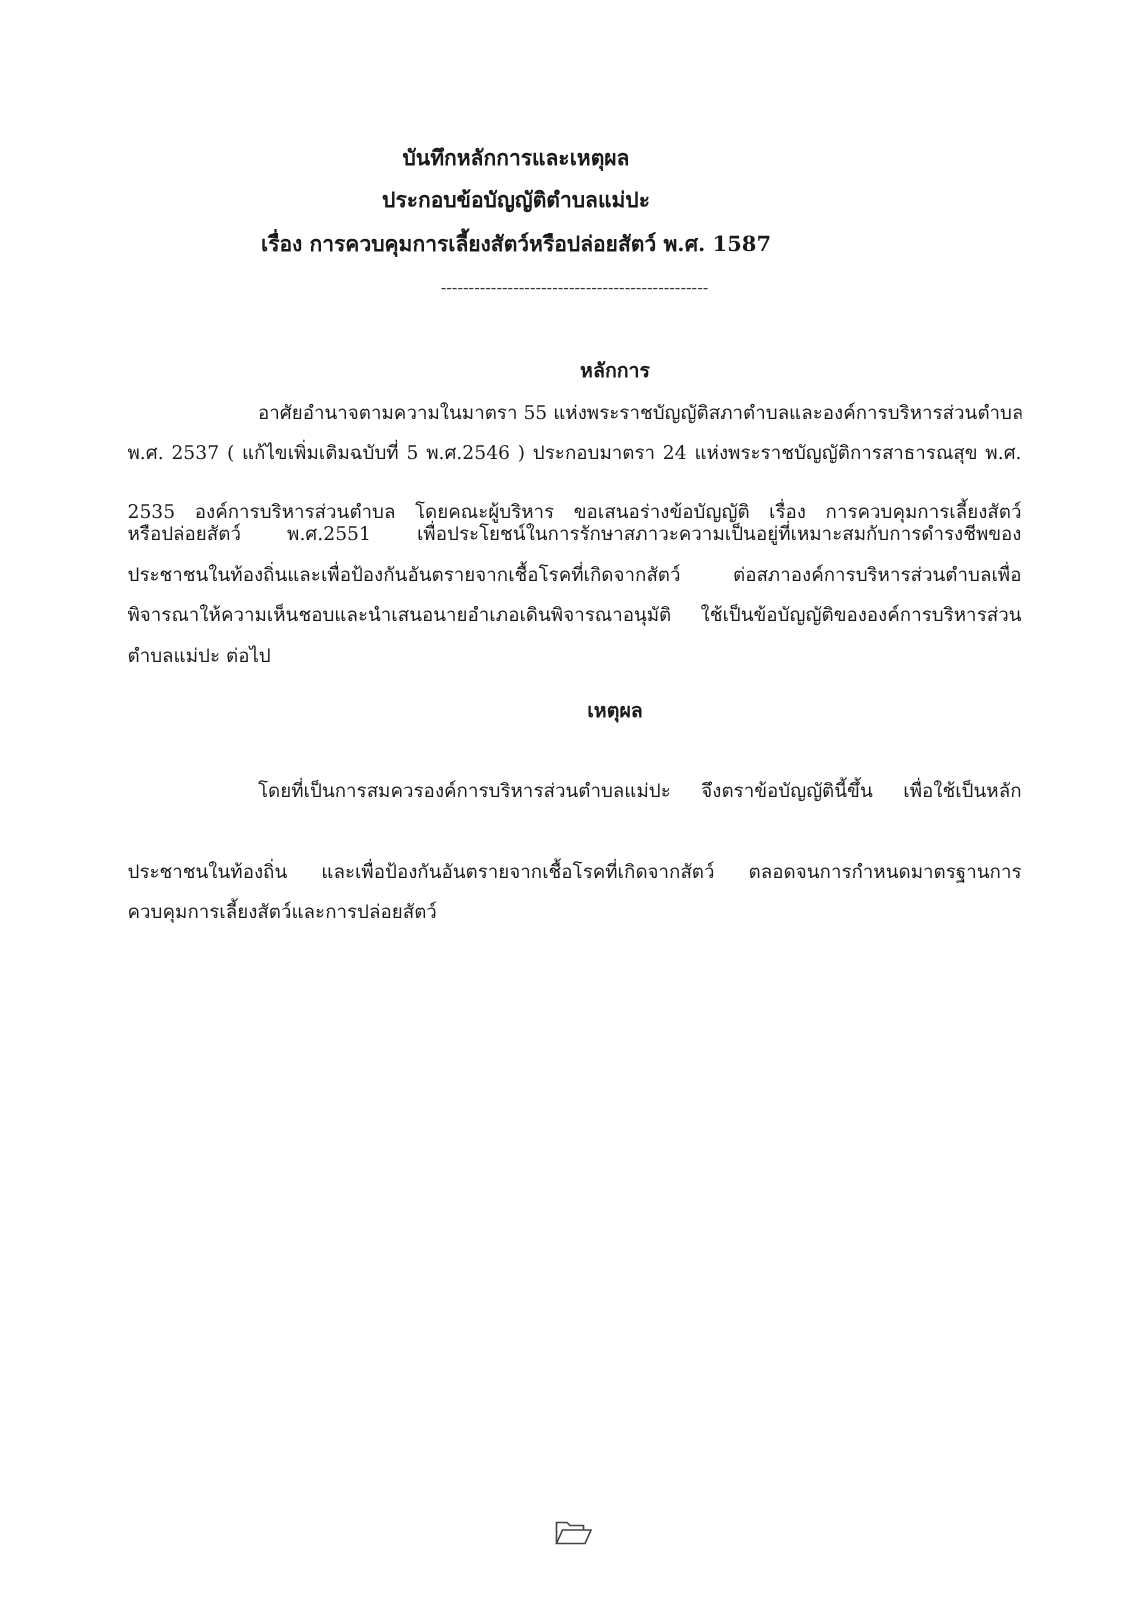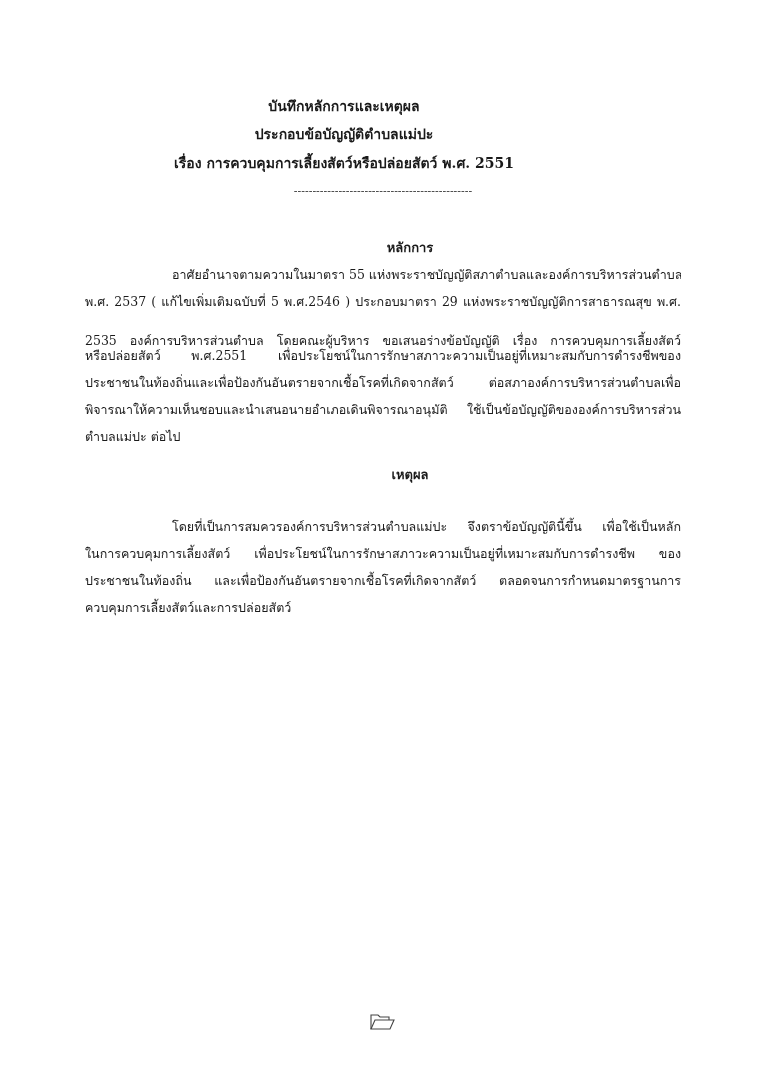--- a/index.html
+++ b/index.html
@@ -18,35 +18,34 @@
   .line.last { text-align-last:left; }
   .folder { position:absolute; left:369px; top:1012px; width:26px; height:20px; }
 </style>
 </head>
 <body>
 
 <div class="page">
 
   <div class="title-line" style="top:96px;">บันทึกหลักการและเหตุผล</div>
   <div class="title-line" style="top:124px;">ประกอบข้อบัญญัติตำบลแม่ปะ</div>
-  <div class="title-line" style="top:153px;">เรื่อง การควบคุมการเลี้ยงสัตว์หรือปล่อยสัตว์ พ.ศ. 2551</div>
+  <div class="title-line" style="top:153px;">เรื่อง การควบคุมการเลี้ยงสัตว์หรือปล่อยสัตว์ พ.ศ. 1587</div>
   <div class="dash">------------------------------------------------</div>
 
   <div class="heading" style="top:238px;">หลักการ</div>
   <div class="line first" style="top:265px;">อาศัยอำนาจตามความในมาตรา 55   แห่งพระราชบัญญัติสภาตำบลและองค์การบริหารส่วนตำบล</div>
-  <div class="line" style="top:292px;">พ.ศ. 2537 ( แก้ไขเพิ่มเติมฉบับที่ 5 พ.ศ.2546 )   ประกอบมาตรา 29 แห่งพระราชบัญญัติการสาธารณสุข พ.ศ.</div>
+  <div class="line" style="top:292px;">พ.ศ. 2537 ( แก้ไขเพิ่มเติมฉบับที่ 5 พ.ศ.2546 )   ประกอบมาตรา 24 แห่งพระราชบัญญัติการสาธารณสุข พ.ศ.</div>
   <div class="line" style="top:331px;">2535 องค์การบริหารส่วนตำบล โดยคณะผู้บริหาร ขอเสนอร่างข้อบัญญัติ เรื่อง การควบคุมการเลี้ยงสัตว์</div>
   <div class="line" style="top:346px;">หรือปล่อยสัตว์   พ.ศ.2551     เพื่อประโยชน์ในการรักษาสภาวะความเป็นอยู่ที่เหมาะสมกับการดำรงชีพของ</div>
   <div class="line" style="top:373px;">ประชาชนในท้องถิ่นและเพื่อป้องกันอันตรายจากเชื้อโรคที่เกิดจากสัตว์ ต่อสภาองค์การบริหารส่วนตำบลเพื่อ</div>
   <div class="line" style="top:400px;">พิจารณาให้ความเห็นชอบและนำเสนอนายอำเภอเดินพิจารณาอนุมัติ ใช้เป็นข้อบัญญัติขององค์การบริหารส่วน</div>
   <div class="line last" style="top:427px;">ตำบลแม่ปะ ต่อไป</div>
 
   <div class="heading" style="top:465px;">เหตุผล</div>
   <div class="line first" style="top:517px; left:172px;">โดยที่เป็นการสมควรองค์การบริหารส่วนตำบลแม่ปะ จึงตราข้อบัญญัตินี้ขึ้น เพื่อใช้เป็นหลัก</div>
-  <div class="line" style="top:544px;">ในการควบคุมการเลี้ยงสัตว์ เพื่อประโยชน์ในการรักษาสภาวะความเป็นอยู่ที่เหมาะสมกับการดำรงชีพ ของ</div>
   <div class="line" style="top:571px;">ประชาชนในท้องถิ่น และเพื่อป้องกันอันตรายจากเชื้อโรคที่เกิดจากสัตว์ ตลอดจนการกำหนดมาตรฐานการ</div>
   <div class="line last" style="top:598px;">ควบคุมการเลี้ยงสัตว์และการปล่อยสัตว์</div>
 
   <div class="folder">
     <svg width="26" height="20" viewBox="0 0 26 20">
       <path d="M2 17 L2 3 L9 3 L11 5 L20 5 L20 8" fill="none" stroke="#444" stroke-width="1.1"></path>
       <path d="M2 17 L6 8 L25 8 L21 17 Z" fill="none" stroke="#444" stroke-width="1.1"></path>
     </svg>
   </div>
 </div>

